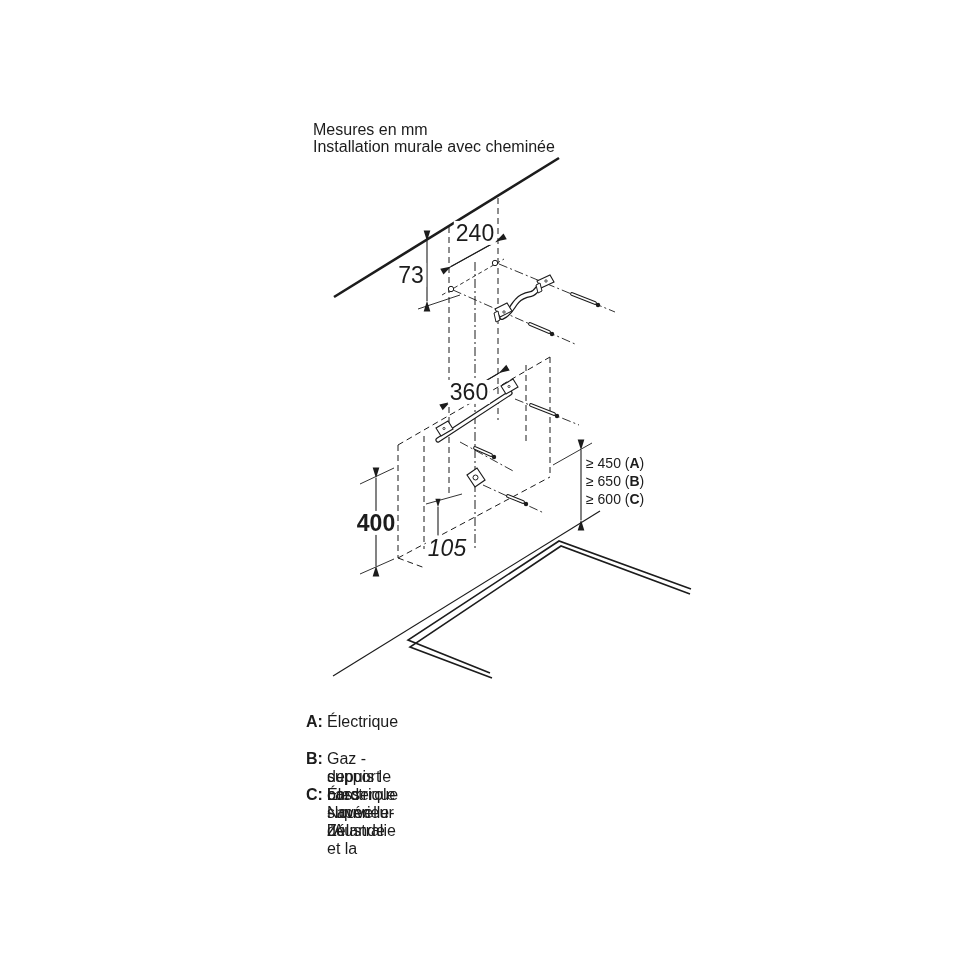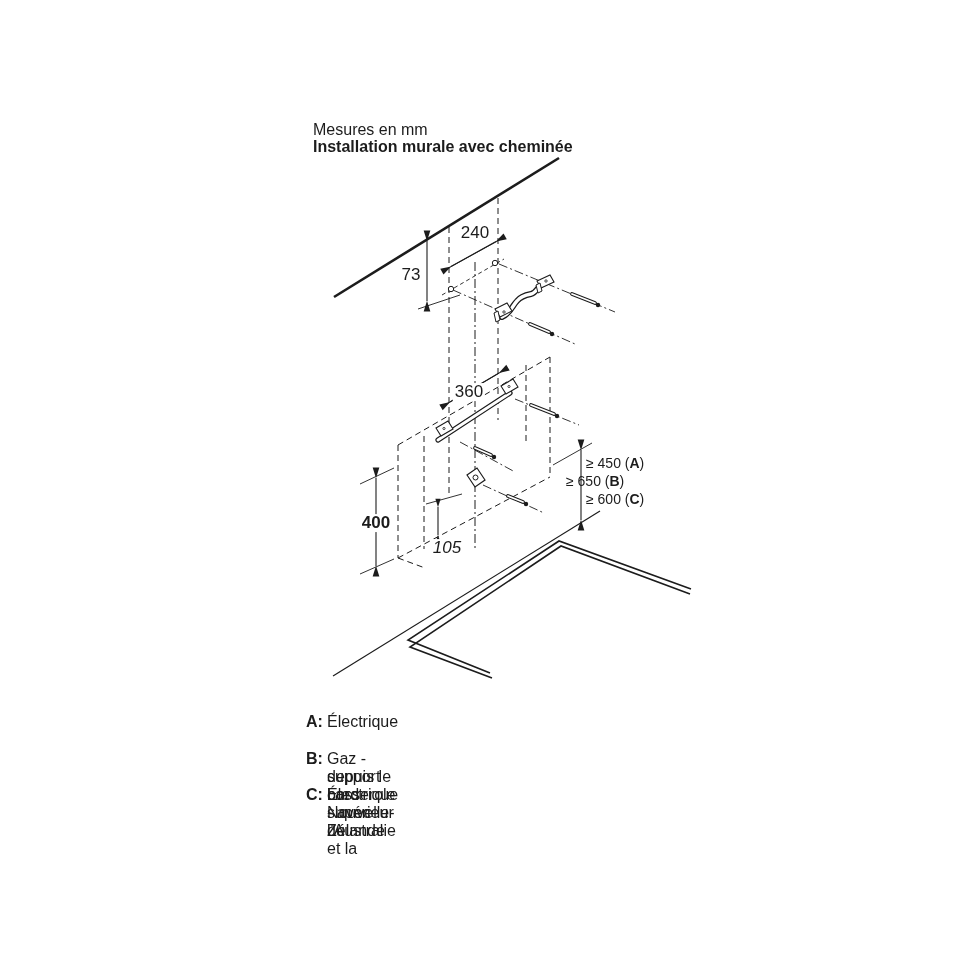--- a/index.html
+++ b/index.html
@@ -14,23 +14,23 @@
     font-family:"Liberation Sans","DejaVu Sans",sans-serif;
     color:var(--ink);
     overflow:hidden;
     margin-left:23px;
   }
   svg.art{position:absolute;left:0;top:0;width:970px;height:971px;}
   .s{stroke:var(--ink);fill:none;}
   .wfill{fill:#ffffff;}
   .txt{position:absolute;white-space:pre;color:var(--ink);}
   .title-line1{left:290px;top:121px;font-size:16px;}
-  .title-line2{left:290px;top:138px;font-size:16px;font-weight:bold;}
+  .title-line2{left:290px;top:138px;font-size:16px;font-weight:normal;}
   .dim{
-    font-size:17px;
+    font-size:23px;
     transform:translate(-50%,-50%);
     background:var(--bg);
     padding:0 2px;
     line-height:1.05;
   }
   .clr{font-size:14px;line-height:18px;}
   .clr b{font-weight:bold;}
   .legend-row{position:absolute;font-size:16px;line-height:18px;}
   .legend-key{position:absolute;left:283px;font-weight:bold;}
   .legend-text{position:absolute;left:304px;}
@@ -174,21 +174,21 @@
   <div class="txt title-line1">Mesures en mm</div>
   <div class="txt title-line2">Installation murale avec cheminée</div>
 
   <span class="txt dim" style="left:452px;top:233px;">240</span>
   <span class="txt dim" style="left:388px;top:275px;">73</span>
   <span class="txt dim" style="left:446px;top:392px;">360</span>
   <span class="txt dim" style="left:353px;top:523px;font-weight:bold;">400</span>
   <span class="txt dim" style="left:424px;top:548px;font-style:italic;">105</span>
 
   <div class="txt clr" style="left:563px;top:454px;"><span>≥ 450 (</span><b>A</b><span>)</span></div>
-  <div class="txt clr" style="left:543px;top:472px;"><span>≥ 650 (</span><b>B</b><span>)</span></div>
+  <div class="txt clr" style="left:563px;top:472px;"><span>≥ 650 (</span><b>B</b><span>)</span></div>
   <div class="txt clr" style="left:563px;top:490px;"><span>≥ 600 (</span><b>C</b><span>)</span></div>
 
   <div>
     <div class="legend-row" style="top:713px;">
       <span class="legend-key">A:</span>
       <span class="legend-text">Électrique</span>
     </div>
     <div class="legend-row" style="top:750px;">
       <span class="legend-key">B:</span>
       <span class="legend-text">Gaz - depuis le bord supérieur du</span>

